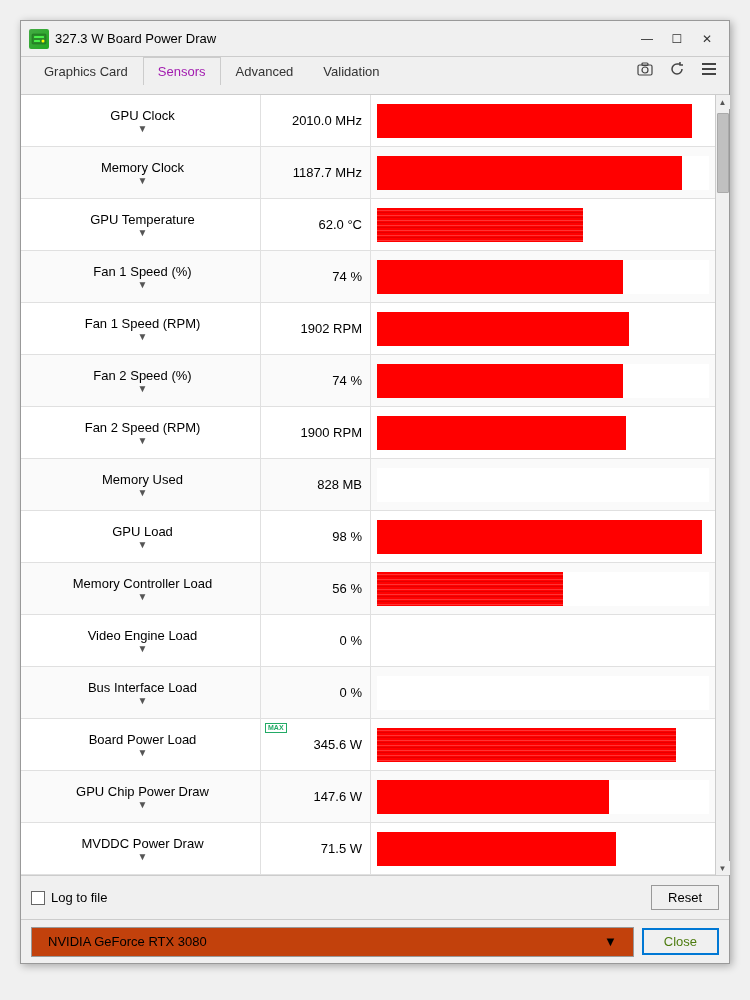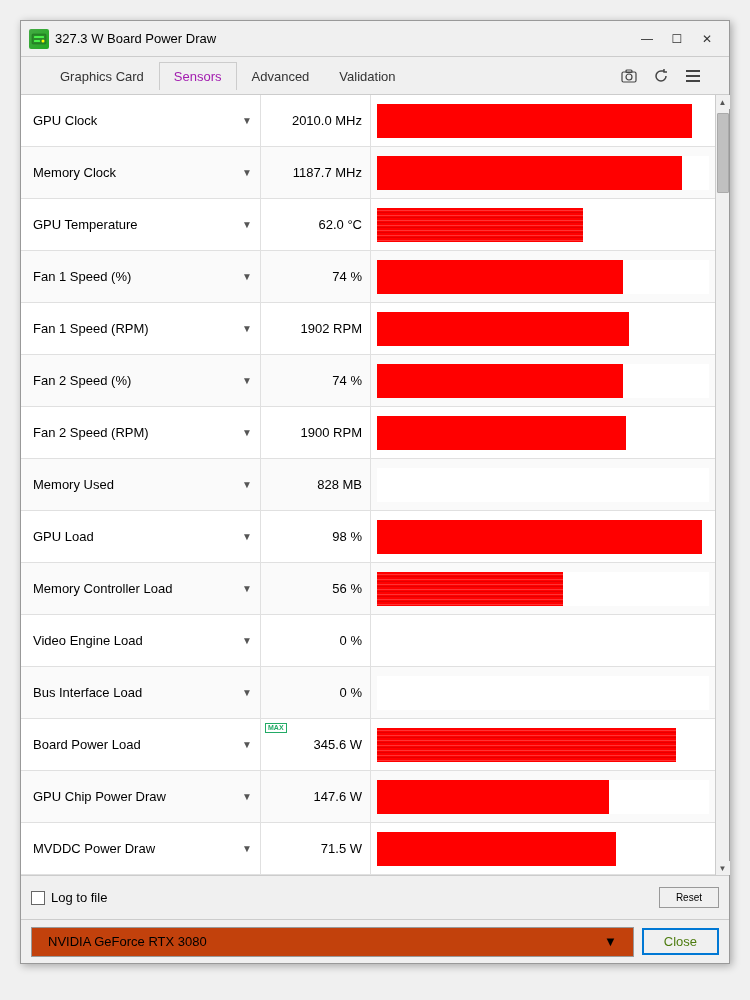--- a/index.html
+++ b/index.html
@@ -60,24 +60,24 @@
       cursor: pointer;
       display: flex;
       align-items: center;
       justify-content: center;
       font-size: 12px;
       color: #333;
     }
 
     .tab-bar {
       display: flex;
-      align-items: center;
+      align-items: flex-start;
       background: #f0f0f0;
       border-bottom: 1px solid #ccc;
-      padding: 0 24px;
+      padding: 0 8px;
       height: 38px;
     }
     .tab {
       padding: 6px 14px;
       cursor: pointer;
       border: 1px solid transparent;
       border-bottom: none;
       margin-bottom: -1px;
       font-size: 13px;
       background: transparent;
@@ -155,23 +155,24 @@
       background: #fff;
     }
     .sensor-row:nth-child(even) { background: #fafafa; }
 
     .sensor-name {
       width: 240px;
       min-width: 240px;
       padding: 0 8px 0 12px;
       display: flex;
       align-items: center;
-      justify-content: space-between;
+      justify-content: center;
       border-right: 1px solid #e0e0e0;
       height: 100%;
+      flex-direction: column;
     }
     .sensor-name-text {
       font-size: 13px;
       color: #000;
     }
     .dropdown-arrow {
       font-size: 10px;
       color: #555;
       cursor: pointer;
     }
@@ -244,21 +245,21 @@
       border: 1px solid #666;
       background: white;
       cursor: pointer;
     }
     .reset-btn {
       margin-left: auto;
       padding: 4px 16px;
       background: #f0f0f0;
       border: 1px solid #999;
       cursor: pointer;
-      font-size: 10px;
+      font-size: 13px;
       color: #000;
     }
 
     .bottom-bar {
       display: flex;
       align-items: center;
       padding: 8px 10px;
       border-top: 1px solid #ccc;
       background: #f0f0f0;
       gap: 8px;

